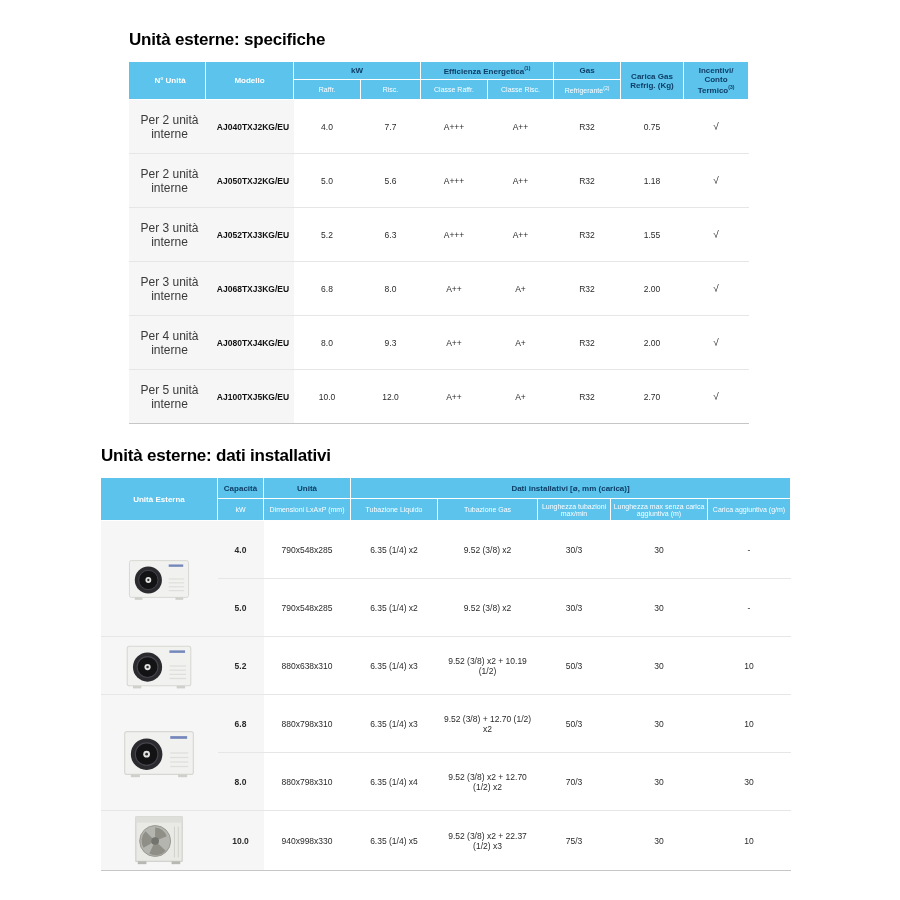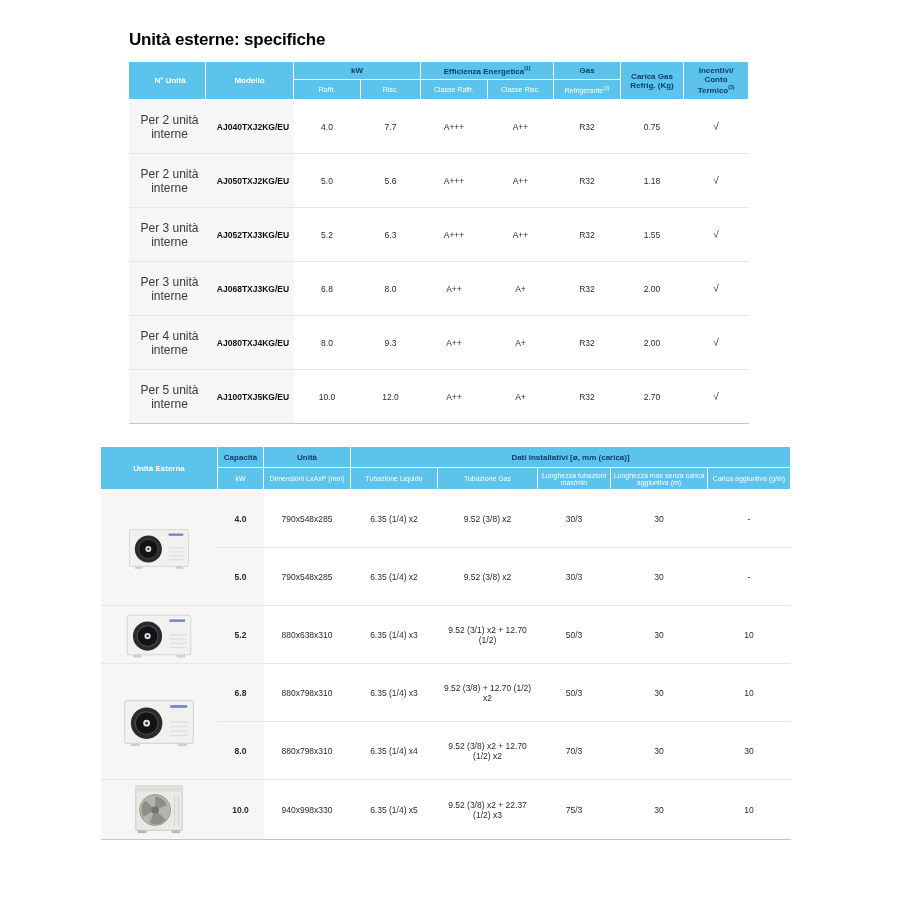--- a/index.html
+++ b/index.html
@@ -137,20 +137,21 @@
         <td>A+</td>
         <td>R32</td>
         <td>2.70</td>
         <td class="check">√</td>
       </tr>
     </tbody>
   </table>
 </div>
 
 <div class="section" id="section-install">
+  <h2 class="title">Unità esterne: dati installativi</h2>
   <table id="install-table">
     <colgroup>
       <col style="width:117px">
         <col style="width:46px">
         <col style="width:87px">
         <col style="width:87px">
       <col style="width:100px">
         <col style="width:73px">
         <col style="width:97px">
         <col style="width:83px">
@@ -230,21 +231,21 @@
               <circle cx="21" cy="25" r="3" fill="#e2e2e0"></circle>
               <circle cx="21" cy="25" r="1.2" fill="#2b2b2f"></circle>
               <rect x="7" y="43" width="8" height="2.5" fill="#cfcfcb"></rect>
               <rect x="49" y="43" width="8" height="2.5" fill="#cfcfcb"></rect>
             </svg>
           </div>
         </td>
         <td class="gray cap">5.2</td>
         <td>880x638x310</td>
         <td>6.35 (1/4) x3</td>
-        <td>9.52 (3/1) x2 + 12.70 (1/2)</td>
+        <td>9.52 (3/8) x2 + 10.19 (1/2)</td>
         <td>50/3</td>
         <td>30</td>
         <td>10</td>
       </tr>
       <tr>
         <td rowspan="2" class="gray img-cell">
           <div class="unit-fig">
             <svg width="72" height="54" viewBox="0 0 64 48">
               <rect x="1.5" y="5" width="61" height="38" rx="2" fill="#f1f1ef" stroke="#d7d7d3"></rect>
               <rect x="42" y="9" width="15" height="2.4" fill="#4a63a9" opacity="0.75"></rect>

